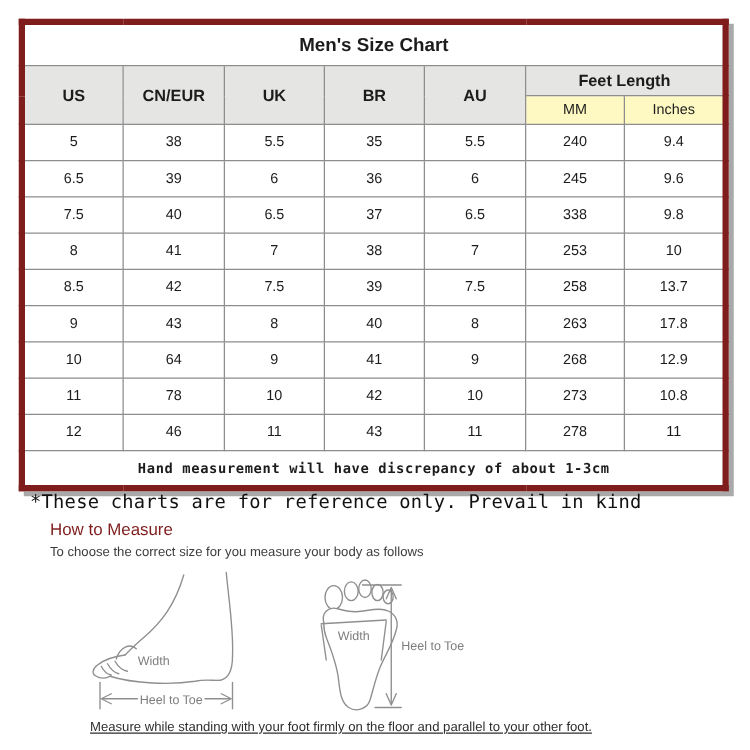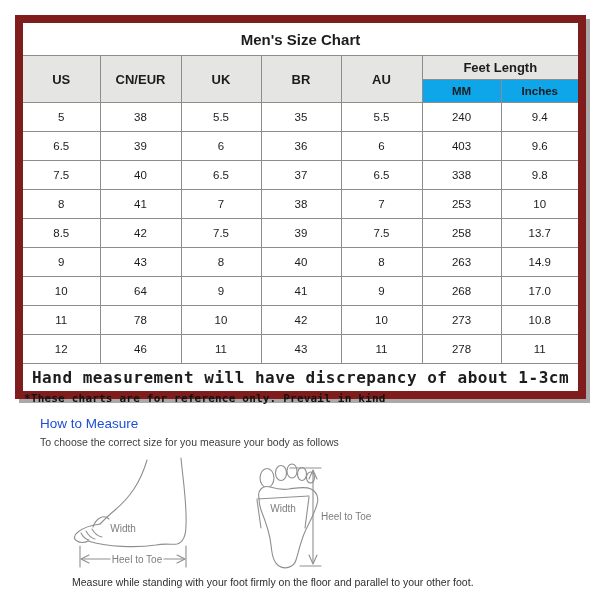--- a/index.html
+++ b/index.html
@@ -5,53 +5,53 @@
   html,body{margin:0;padding:0;}
   body{
     width:600px;height:600px;background:#ffffff;position:relative;
     font-family:"Liberation Sans",sans-serif;
     -webkit-font-smoothing:antialiased;
   }
   
   .size-table{
     position:absolute;left:15px;top:15px;width:563px;
     border-collapse:collapse;table-layout:fixed;background:#fff;
-    border:8px solid #7f1d1d;
+    border:5px solid #7f1d1d;
     box-shadow:4px 4px 0 #a9a9a9;
   }
   .size-table th,.size-table td{
     border:1px solid #8d8d8d;text-align:center;vertical-align:middle;
     padding:0;color:#1c1c1c;overflow:hidden;white-space:nowrap;
   }
   .title-cell{height:32px;font-size:15px;font-weight:bold;background:#fff;}
   .head-cell{background:#e5e5e3;font-size:13px;font-weight:bold;height:23px;}
-  .sub-cell{background:#0ea5e9;font-size:11.5px;font-weight:bold;height:22px;}
+  .sub-cell{background:#fef9c3;font-size:11.5px;font-weight:normal;height:22px;}
   .data-row td{height:28px;font-size:11.5px;background:#fff;}
   .note-cell{
     height:27px;background:#fff;
-    font-family:"DejaVu Sans Mono",monospace;font-size:16px;font-weight:600;
+    font-family:"DejaVu Sans Mono",monospace;font-size:11px;font-weight:600;
     letter-spacing:.5px;color:#111;
   }
   
   .ref-note{
     position:absolute;left:24px;top:392px;
-    font-family:"DejaVu Sans Mono",monospace;font-weight:700;font-size:11px;
+    font-family:"DejaVu Sans Mono",monospace;font-weight:400;font-size:15px;
     color:#111;letter-spacing:.2px;
   }
-  .htm-title{position:absolute;left:40px;top:416px;font-size:13.5px;color:#1d4ed8;}
+  .htm-title{position:absolute;left:40px;top:416px;font-size:13.5px;color:#7f1d1d;}
   .htm-sub{position:absolute;left:40px;top:436px;font-size:10.5px;color:#3d3d3d;}
   .diagram{position:absolute;left:55px;top:448px;}
   .diagram path,.diagram line,.diagram ellipse{
     fill:none;stroke:#8f8f8f;stroke-width:1.1;stroke-linecap:round;stroke-linejoin:round;
   }
   .diagram ellipse,.diagram .sole{fill:#ffffff;}
   .diagram text{
     font-family:"Liberation Sans",sans-serif;fill:#7d7d7d;stroke:none;font-size:10px;
   }
-  .foot-note{position:absolute;left:72px;top:576px;font-size:10.5px;color:#2e2e2e;}
+  .foot-note{position:absolute;left:72px;top:576px;font-size:10.5px;color:#2e2e2e;text-decoration:underline;}
 </style>
 </head>
 <body>
 
 <table class="size-table">
   <colgroup>
     <col style="width:81px">
       <col style="width:81px">
       <col style="width:80px">
     <col style="width:80px">
@@ -85,21 +85,21 @@
         <td>5.5</td>
         <td>240</td>
         <td>9.4</td>
       </tr>
     <tr class="data-row">
         <td>6.5</td>
         <td>39</td>
         <td>6</td>
         <td>36</td>
         <td>6</td>
-        <td>403</td>
+        <td>245</td>
         <td>9.6</td>
       </tr>
     <tr class="data-row">
         <td>7.5</td>
         <td>40</td>
         <td>6.5</td>
         <td>37</td>
         <td>6.5</td>
         <td>338</td>
         <td>9.8</td>
@@ -122,30 +122,30 @@
         <td>258</td>
         <td>13.7</td>
       </tr>
     <tr class="data-row">
         <td>9</td>
         <td>43</td>
         <td>8</td>
         <td>40</td>
         <td>8</td>
         <td>263</td>
-        <td>14.9</td>
+        <td>17.8</td>
       </tr>
     <tr class="data-row">
         <td>10</td>
         <td>64</td>
         <td>9</td>
         <td>41</td>
         <td>9</td>
         <td>268</td>
-        <td>17.0</td>
+        <td>12.9</td>
       </tr>
     <tr class="data-row">
         <td>11</td>
         <td>78</td>
         <td>10</td>
         <td>42</td>
         <td>10</td>
         <td>273</td>
         <td>10.8</td>
       </tr>

